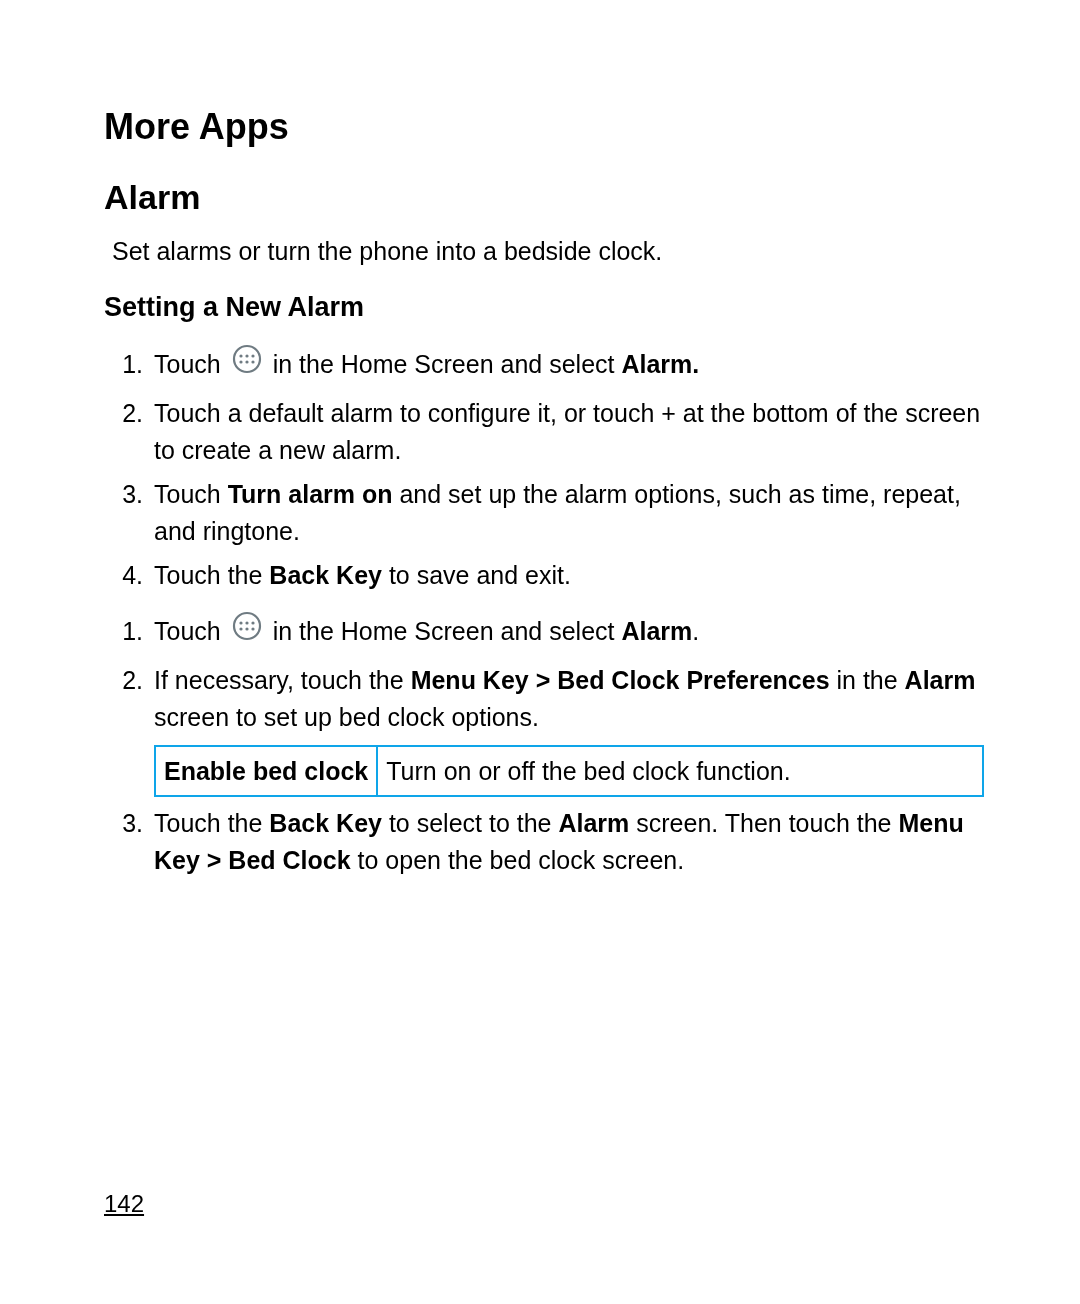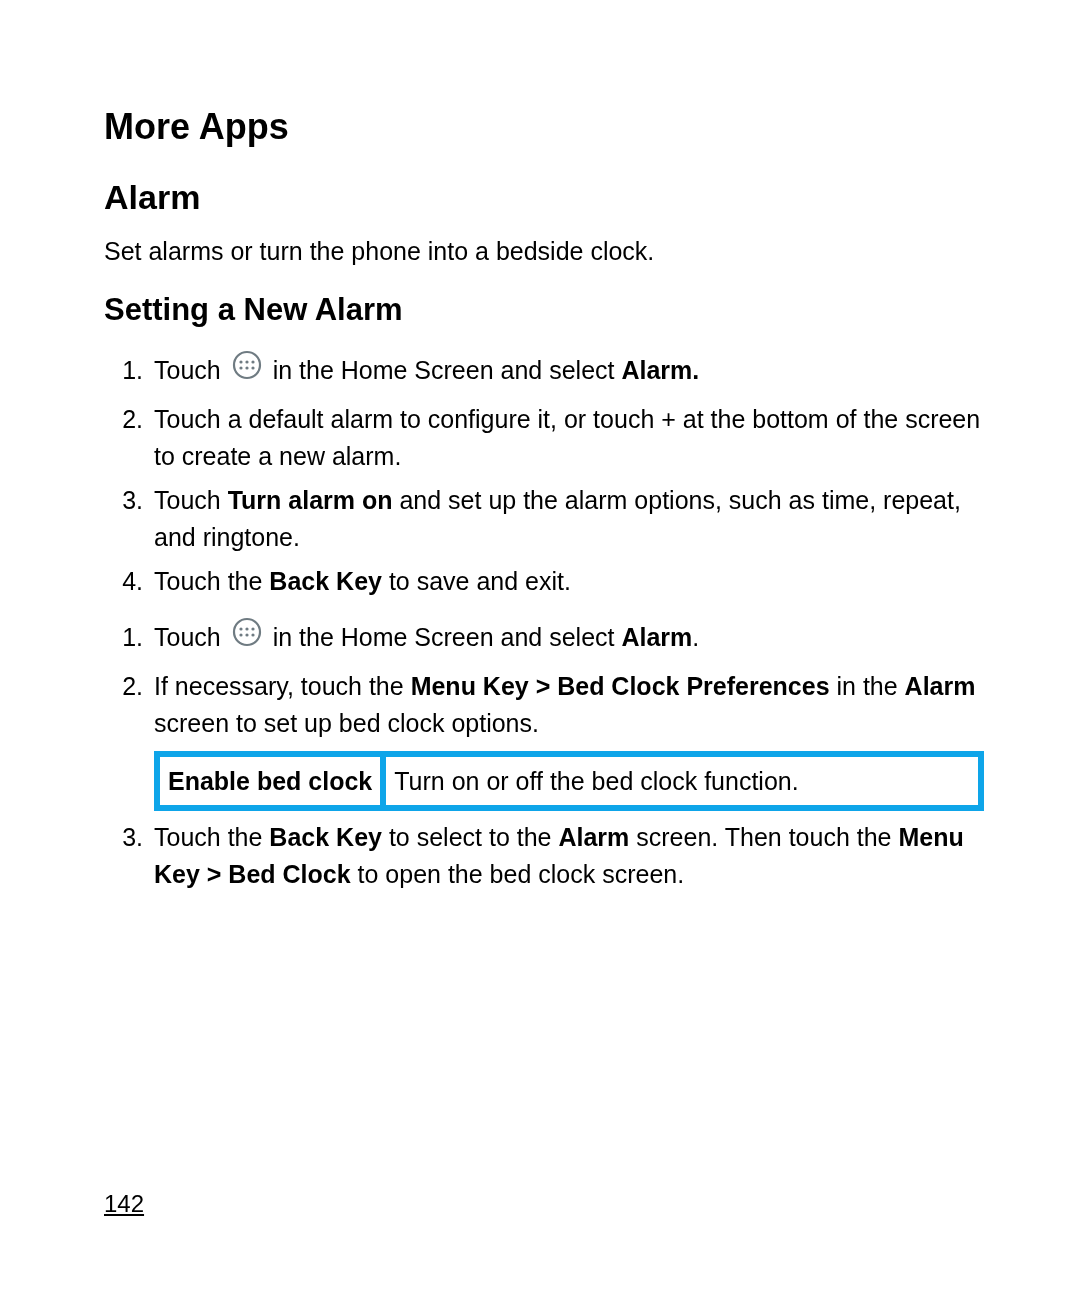--- a/index.html
+++ b/index.html
@@ -23,26 +23,26 @@
     font-size: 36px;
     font-weight: bold;
     margin: 10px 0 18px 0;
   }
   .h2 {
     font-size: 34px;
     font-weight: bold;
     margin: 16px 0 10px 0;
   }
   .h3 {
-    font-size: 31px;
+    font-size: 27px;
     font-weight: bold;
     margin: 16px 0 10px 0;
   }
   .para {
-    margin: 4px 0 10px 0;
+    margin: 4px 0 10px 8px;
   }
   ol {
     margin: 17px 0 8px 0;
     padding-left: 46px;
   }
   li {
     margin: 6px 0;
     padding-left: 4px;
   }
   .bold { font-weight: bold; }
@@ -50,21 +50,21 @@
     display: inline-block;
     vertical-align: middle;
     margin: 0 4px 4px 4px;
   }
   table.options {
     border-collapse: collapse;
     width: 100%;
     margin: 8px 0 8px 0;
   }
   table.options td {
-    border: 6px solid #0ea5e9;
+    border: 2px solid #0ea5e9;
     padding: 6px 8px;
     vertical-align: middle;
     font-size: 25px;
     line-height: 1.45;
   }
   table.options td.label {
     font-weight: bold;
     white-space: nowrap;
     width: 1%;
   }

